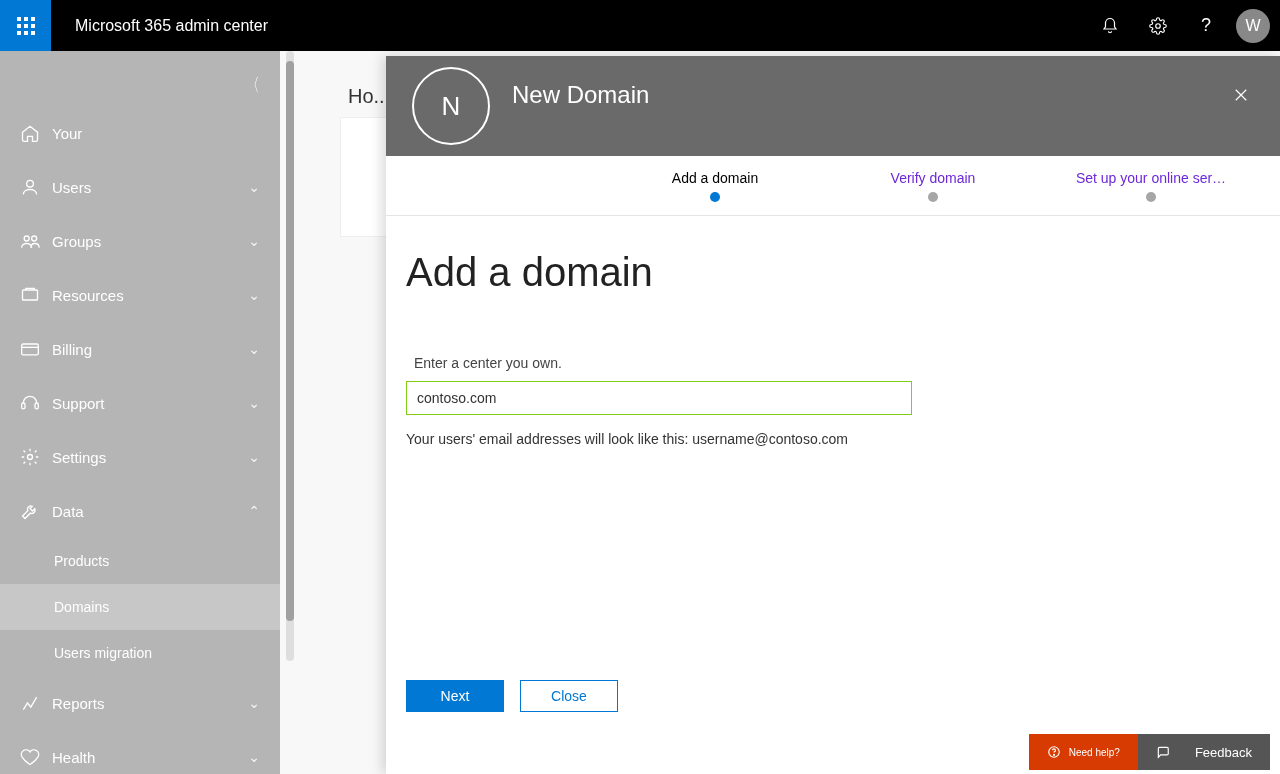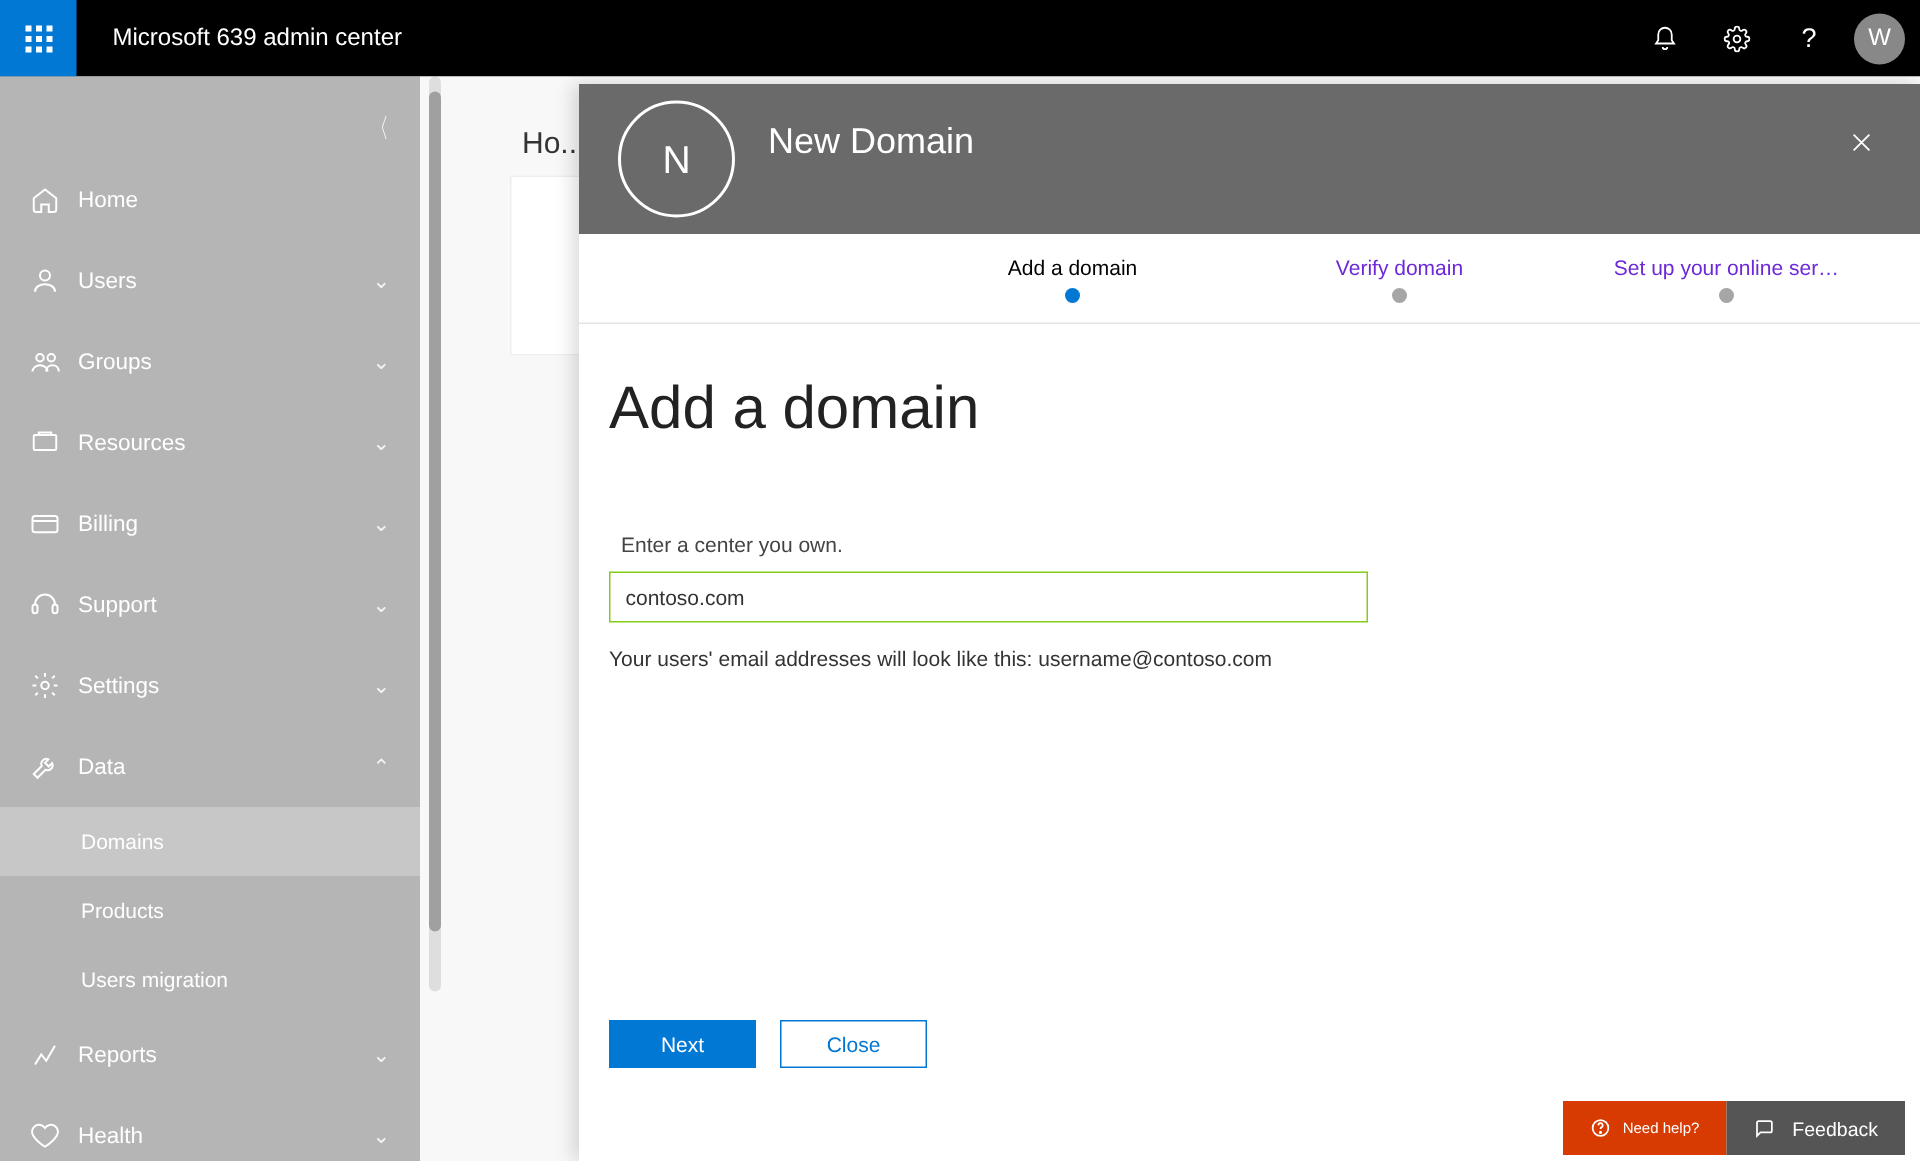--- a/index.html
+++ b/index.html
@@ -54,42 +54,42 @@
   .hint { font-size: 14px; color: #333; margin-top: 16px; }
 
   .panel-footer { padding: 0 20px; display: flex; align-items: center; gap: 16px; margin-top: auto; margin-bottom: 62px; }
   .btn { height: 32px; width: 98px; font-size: 14px; cursor: pointer; border: 1px solid transparent; display: flex; align-items: center; justify-content: center; }
   .btn-primary { background: #0078d4; color: #fff; }
   .btn-secondary { background: #fff; color: #0078d4; border: 1px solid #0078d4; }
 
   
   .bottom-bar { position: absolute; right: 10px; bottom: 4px; display: flex; height: 36px; }
   .need-help { background: #d83b01; color: #fff; display: flex; align-items: center; padding: 0 18px; font-size: 10px; cursor: pointer; gap: 8px; }
-  .feedback { background: #555; color: #fff; display: flex; align-items: center; padding: 0 18px; font-size: 13px; cursor: pointer; gap: 12px; }
+  .feedback { background: #555; color: #fff; display: flex; align-items: center; padding: 0 18px; font-size: 13px; cursor: pointer; gap: 25px; }
 
   svg { display: block; }
 </style>
 </head>
 <body>
 
 <div class="topbar">
   <div class="waffle-cell">
     <div class="waffle">
       <span></span>
         <span></span>
         <span></span>
       <span></span>
         <span></span>
         <span></span>
       <span></span>
         <span></span>
         <span></span>
     </div>
   </div>
-  <div class="topbar-title">Microsoft 639 admin center</div>
+  <div class="topbar-title">Microsoft 365 admin center</div>
   <div class="topbar-right">
     <div class="topbar-btn">
       <svg width="18" height="18" viewBox="0 0 24 24" fill="none" stroke="#fff" stroke-width="1.6">
           <path d="M6 8a6 6 0 1 1 12 0v5l2 3H4l2-3V8z"></path>
           <path d="M10 19a2 2 0 0 0 4 0"></path>
         </svg>
     </div>
     <div class="topbar-btn">
       <svg width="18" height="18" viewBox="0 0 24 24" fill="none" stroke="#fff" stroke-width="1.6">
           <circle cx="12" cy="12" r="3"></circle>
@@ -108,21 +108,21 @@
     <span>〈</span>
   </div>
   <div class="nav">
 
     <div class="nav-item">
       <span class="ico">
           <svg width="20" height="20" viewBox="0 0 24 24" fill="none" stroke="#fff" stroke-width="1.6">
             <path d="M3 11l9-7 9 7v9a2 2 0 0 1-2 2h-4v-6h-6v6H5a2 2 0 0 1-2-2z"></path>
           </svg>
         </span>
-      <span class="lbl">Home</span>
+      <span class="lbl">Your</span>
     </div>
 
     <div class="nav-item">
       <span class="ico">
           <svg width="20" height="20" viewBox="0 0 24 24" fill="none" stroke="#fff" stroke-width="1.6">
             <circle cx="12" cy="8" r="4"></circle>
             <path d="M4 21c0-4 4-6 8-6s8 2 8 6"></path>
           </svg>
         </span>
       <span class="lbl">Users</span>
@@ -189,22 +189,22 @@
 
     <div class="nav-item">
       <span class="ico">
           <svg width="20" height="20" viewBox="0 0 24 24" fill="none" stroke="#fff" stroke-width="1.6">
             <path d="M14.7 6.3a4 4 0 0 0-5.3 5.3L3 18l3 3 6.4-6.4a4 4 0 0 0 5.3-5.3L15 12l-3-3 2.7-2.7z"></path>
           </svg>
         </span>
       <span class="lbl">Data</span>
       <span class="chev">⌃</span>
     </div>
+    <div class="sub-item">Products</div>
     <div class="sub-item selected">Domains</div>
-    <div class="sub-item">Products</div>
     <div class="sub-item">Users migration</div>
 
     <div class="nav-item">
       <span class="ico">
           <svg width="20" height="20" viewBox="0 0 24 24" fill="none" stroke="#fff" stroke-width="1.6">
             <path d="M4 20l5-8 4 5 7-12"></path>
           </svg>
         </span>
       <span class="lbl">Reports</span>
       <span class="chev">⌄</span>

